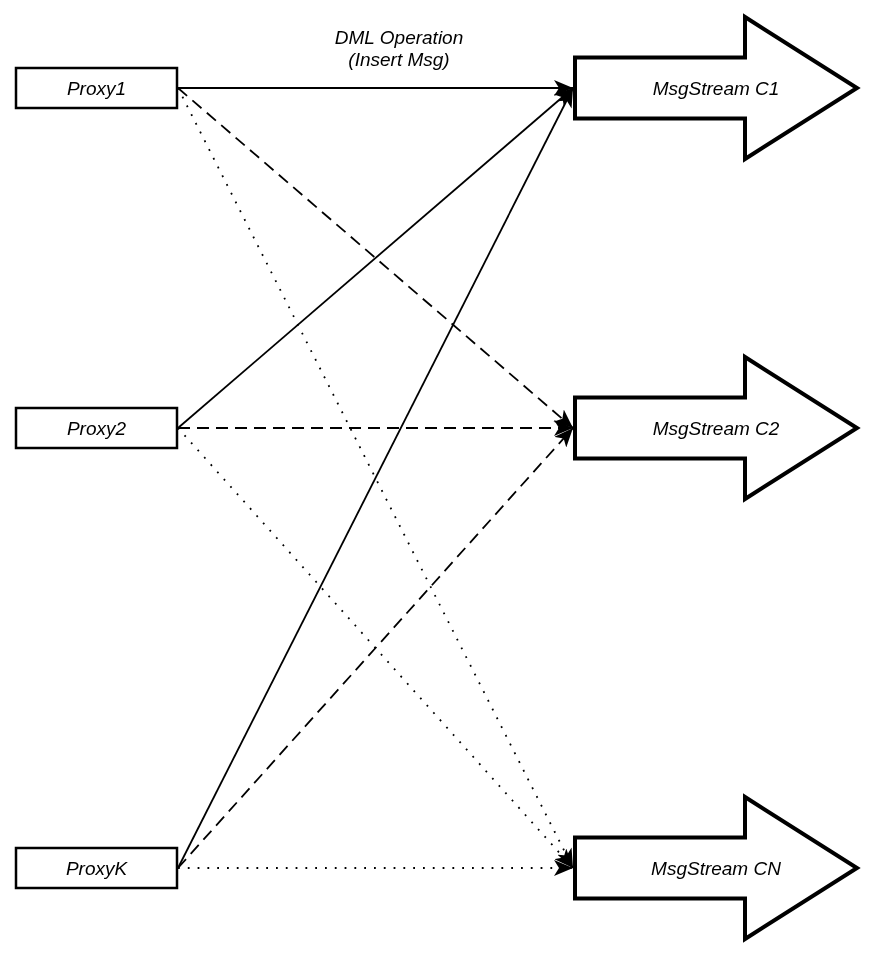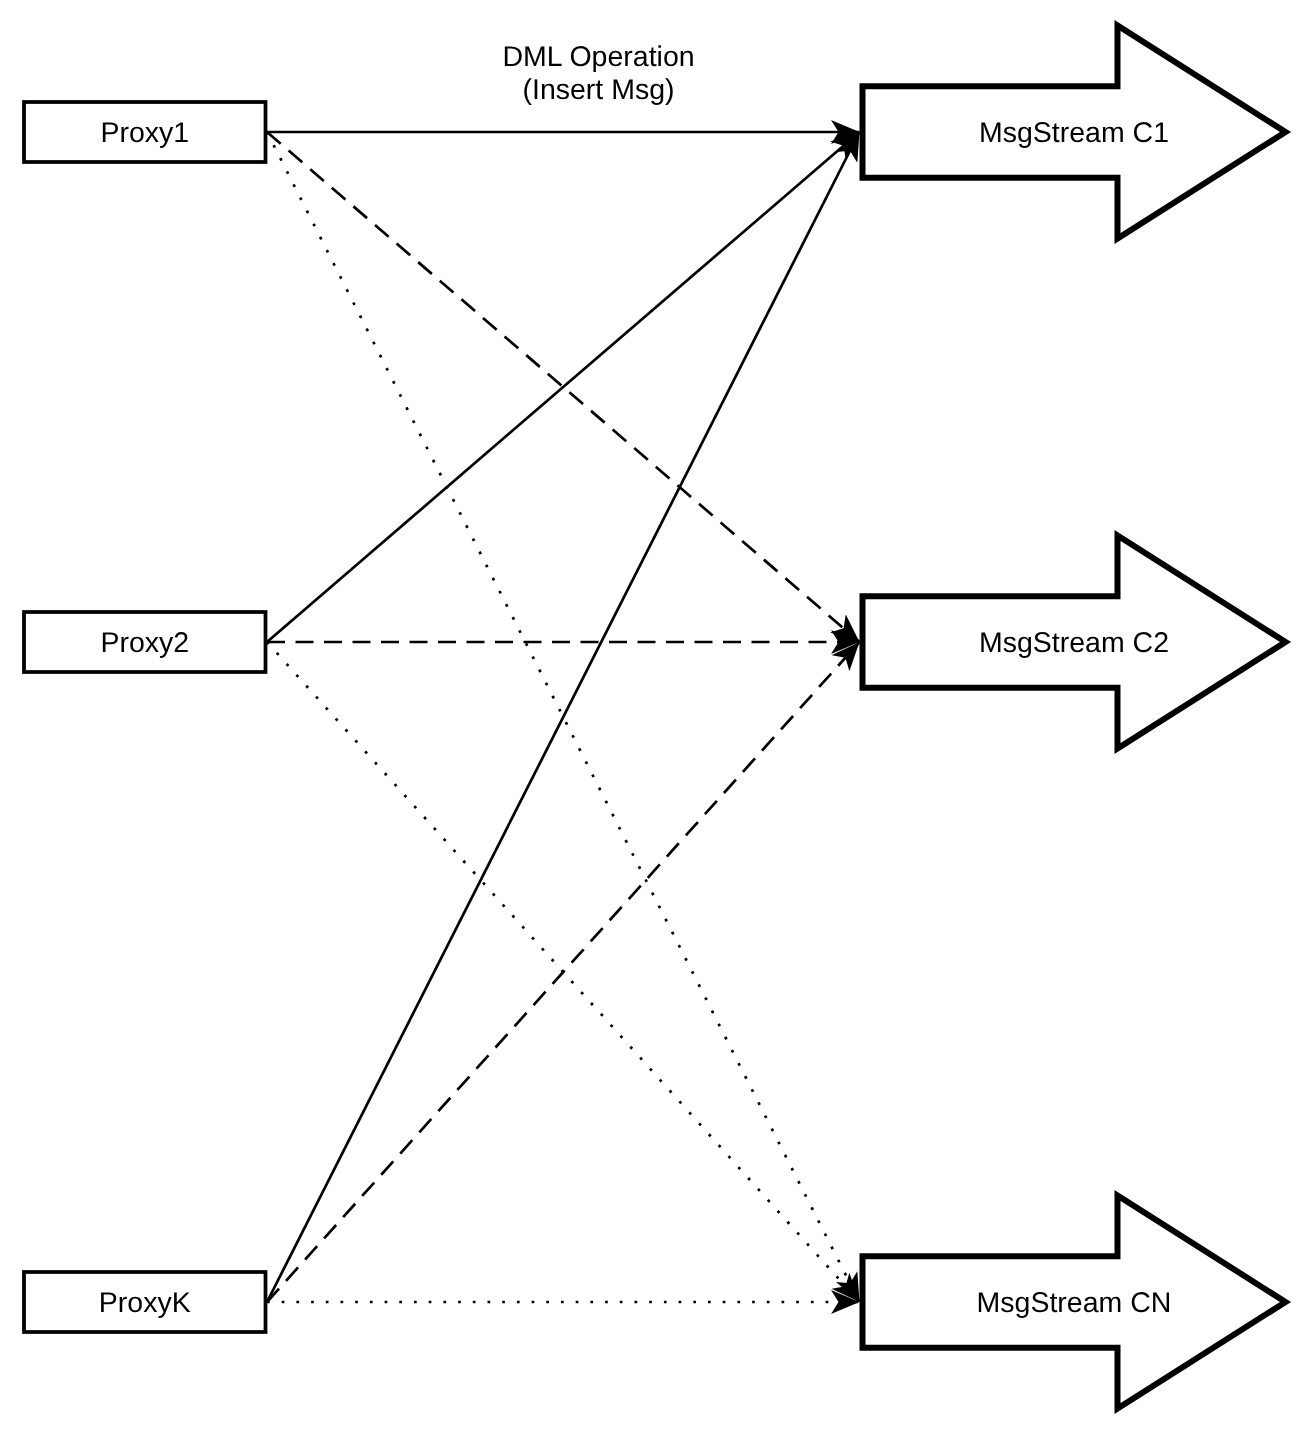--- a/index.html
+++ b/index.html
@@ -1,16 +1,16 @@
 <!DOCTYPE html>
 <html><head>
 <meta charset="utf-8">
 <style>
   html, body { margin: 0; padding: 0; background: #ffffff; }
-  .canvas-wrap { width: 707px; height: 956px; background: #ffffff; }
+  .canvas-wrap { width: 707px; height: 956px; background: #ffffff; font-style: italic; }
   svg { display: block; }
   .proxy-box   { fill: #ffffff; stroke: #000000; stroke-width: 2.5; }
   .stream-arrow{ fill: #ffffff; stroke: #000000; stroke-width: 4; stroke-linejoin: miter; }
   .label {
     font-family: "Liberation Sans", sans-serif;
     font-size: 19px;
     fill: #000000;
     text-anchor: middle;
   }
   .connector { stroke: #000000; stroke-width: 1.8; fill: none; }

